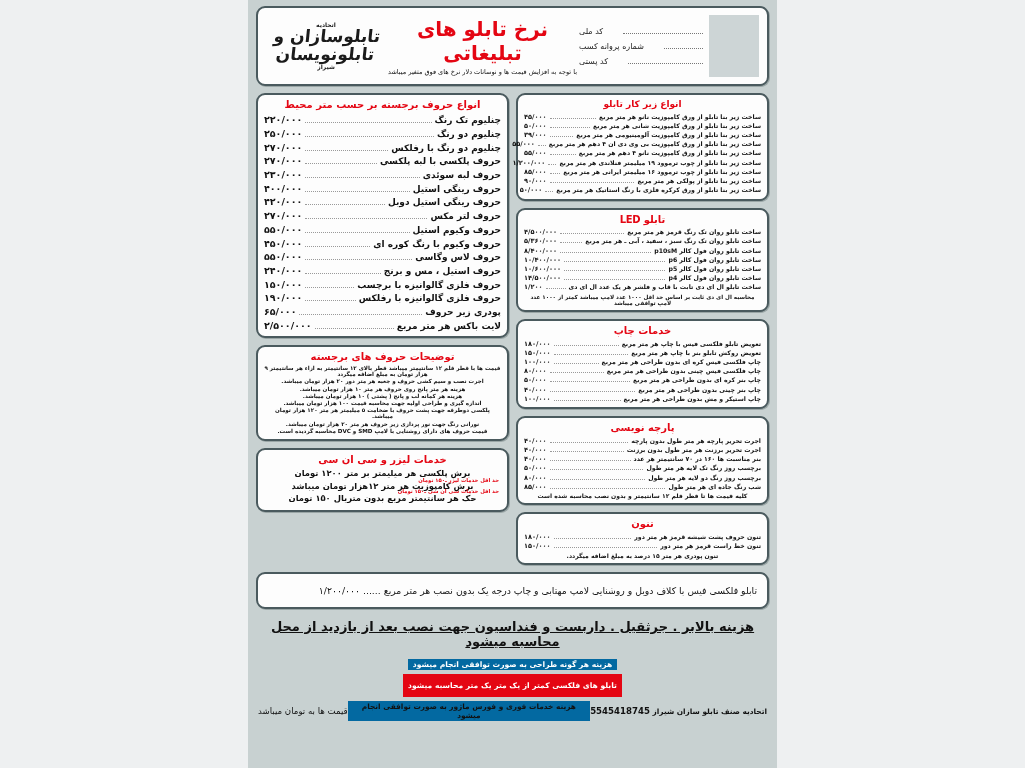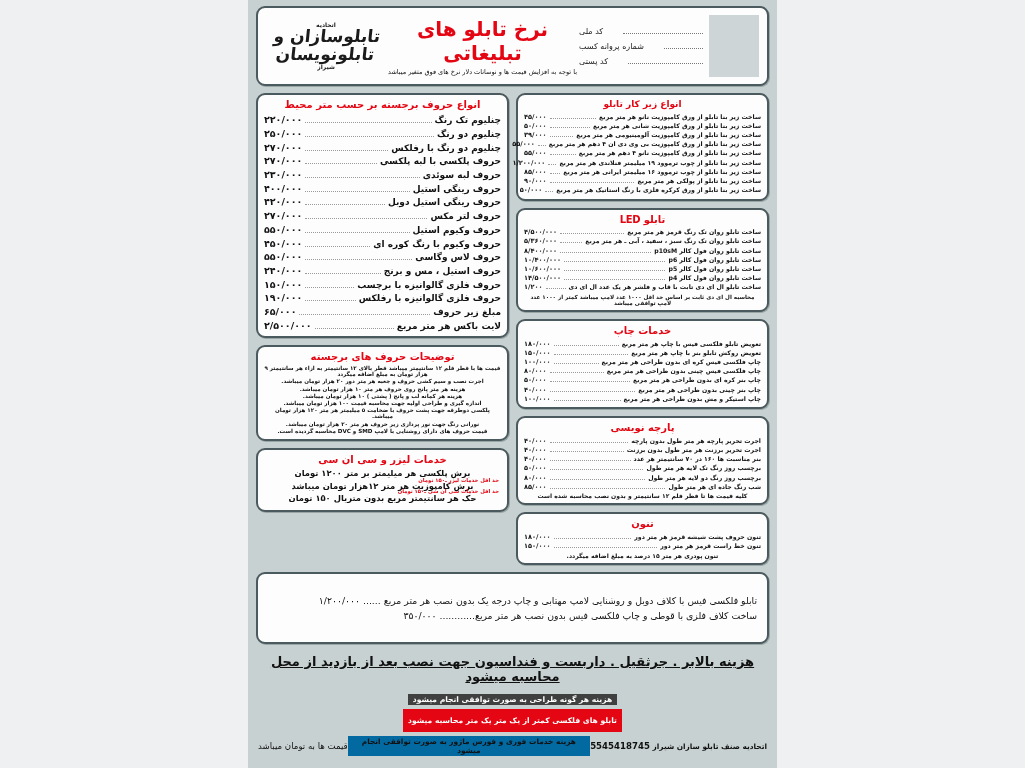--- a/index.html
+++ b/index.html
@@ -62,26 +62,26 @@
   .note{font-size:5.6px;text-align:center;color:#111;font-weight:bold;margin-top:2px;}
   .note2{font-size:6.1px;text-align:center;color:#111;font-weight:bold;margin-top:1px;}
   
   .expl p{margin:1.3px 0;font-size:5.6px;color:#111;font-weight:bold;text-align:center;}
   
   .laser{position:relative;}
   .laser p{margin:2.4px 0;font-size:8.4px;color:#111;font-weight:bold;text-align:center;}
   .laser .minimums{position:absolute;right:8px;top:22px;text-align:right;}
   .laser .minimums span{display:block;color:#e40613;font-size:5.3px;font-weight:bold;margin:5px 0;}
   
-  #flexbox{padding:17px 10px;}
+  #flexbox{padding:7px 10px;}
   #flexbox p{margin:4px 0;font-size:9.3px;color:#111;text-align:right;}
   
   #footer{text-align:center;padding-top:3px;}
   #footer .f1{font-size:13px;font-weight:bold;color:#111;text-decoration:underline;margin-bottom:3px;}
-  #footer .f2{display:inline-block;background:#404040;color:#fff;font-size:7.6px;font-weight:bold;padding:1px 5px;}
+  #footer .f2{display:inline-block;background:#0369a1;color:#fff;font-size:7.6px;font-weight:bold;padding:1px 5px;}
   #footer .f3{display:inline-block;background:#e40613;color:#fff;font-size:7.6px;font-weight:bold;padding:7px 5px;margin-top:3px;}
   #footer .lastrow{display:flex;align-items:center;margin-top:4px;padding:0 2px;}
   #footer .lastrow .right{font-size:8.6px;color:#111;white-space:nowrap;}
   #footer .lastrow .mid{flex:1;text-align:center;}
   #footer .f4{display:inline-block;background:#0369a1;color:#111;font-size:7.4px;font-weight:bold;padding:1px 5px;}
   #footer .lastrow .left{font-size:7.4px;font-weight:bold;color:#111;white-space:nowrap;}
   #footer .phone{font-size:8.6px;font-weight:bold;}
 </style>
 </head>
 <body>
@@ -386,21 +386,21 @@
               <span class="lbl">حروف فلزی گالوانیزه با برچسب</span>
               <span class="dots"></span>
               <span class="val">۱۵۰/۰۰۰</span>
             </li>
           <li>
               <span class="lbl">حروف فلزی گالوانیزه با رفلکس</span>
               <span class="dots"></span>
               <span class="val">۱۹۰/۰۰۰</span>
             </li>
           <li>
-              <span class="lbl">مبلغ زیر حروف</span>
+              <span class="lbl">پودری زیر حروف</span>
               <span class="dots"></span>
               <span class="val">۶۵/۰۰۰</span>
             </li>
           <li>
               <span class="lbl">لایت باکس هر متر مربع</span>
               <span class="dots"></span>
               <span class="val">۲/۵۰۰/۰۰۰</span>
             </li>
         </ul>
       </div>
@@ -429,24 +429,20 @@
       </div>
 
     </div>
   </div>
 
   <div class="box" id="flexbox">
     <p>
       <span>تابلو فلکسی فیس با کلاف دوبل و روشنایی لامپ مهتابی و چاپ درجه یک بدون نصب هر متر مربع ......</span>
       <span>۱/۲۰۰/۰۰۰</span>
     </p>
-    <p>
-      <span>ساخت کلاف فلزی با قوطی و چاپ فلکسی فیس بدون نصب هر متر مربع............</span>
-      <span>۳۵۰/۰۰۰</span>
-    </p>
   </div>
 
   <div id="footer">
     <div class="f1">هزینه بالابر . جرثقیل . داربست و فنداسیون جهت نصب بعد از بازدید از محل محاسبه میشود</div>
     <div><span class="f2">هزینه هر گونه طراحی به صورت توافقی انجام میشود</span></div>
     <div><span class="f3">تابلو های فلکسی کمتر از یک متر یک متر محاسبه میشود</span></div>
     <div class="lastrow">
       <div class="left">
         <span>اتحادیه صنف تابلو سازان شیراز</span>
         <span class="phone">5545418745</span>

